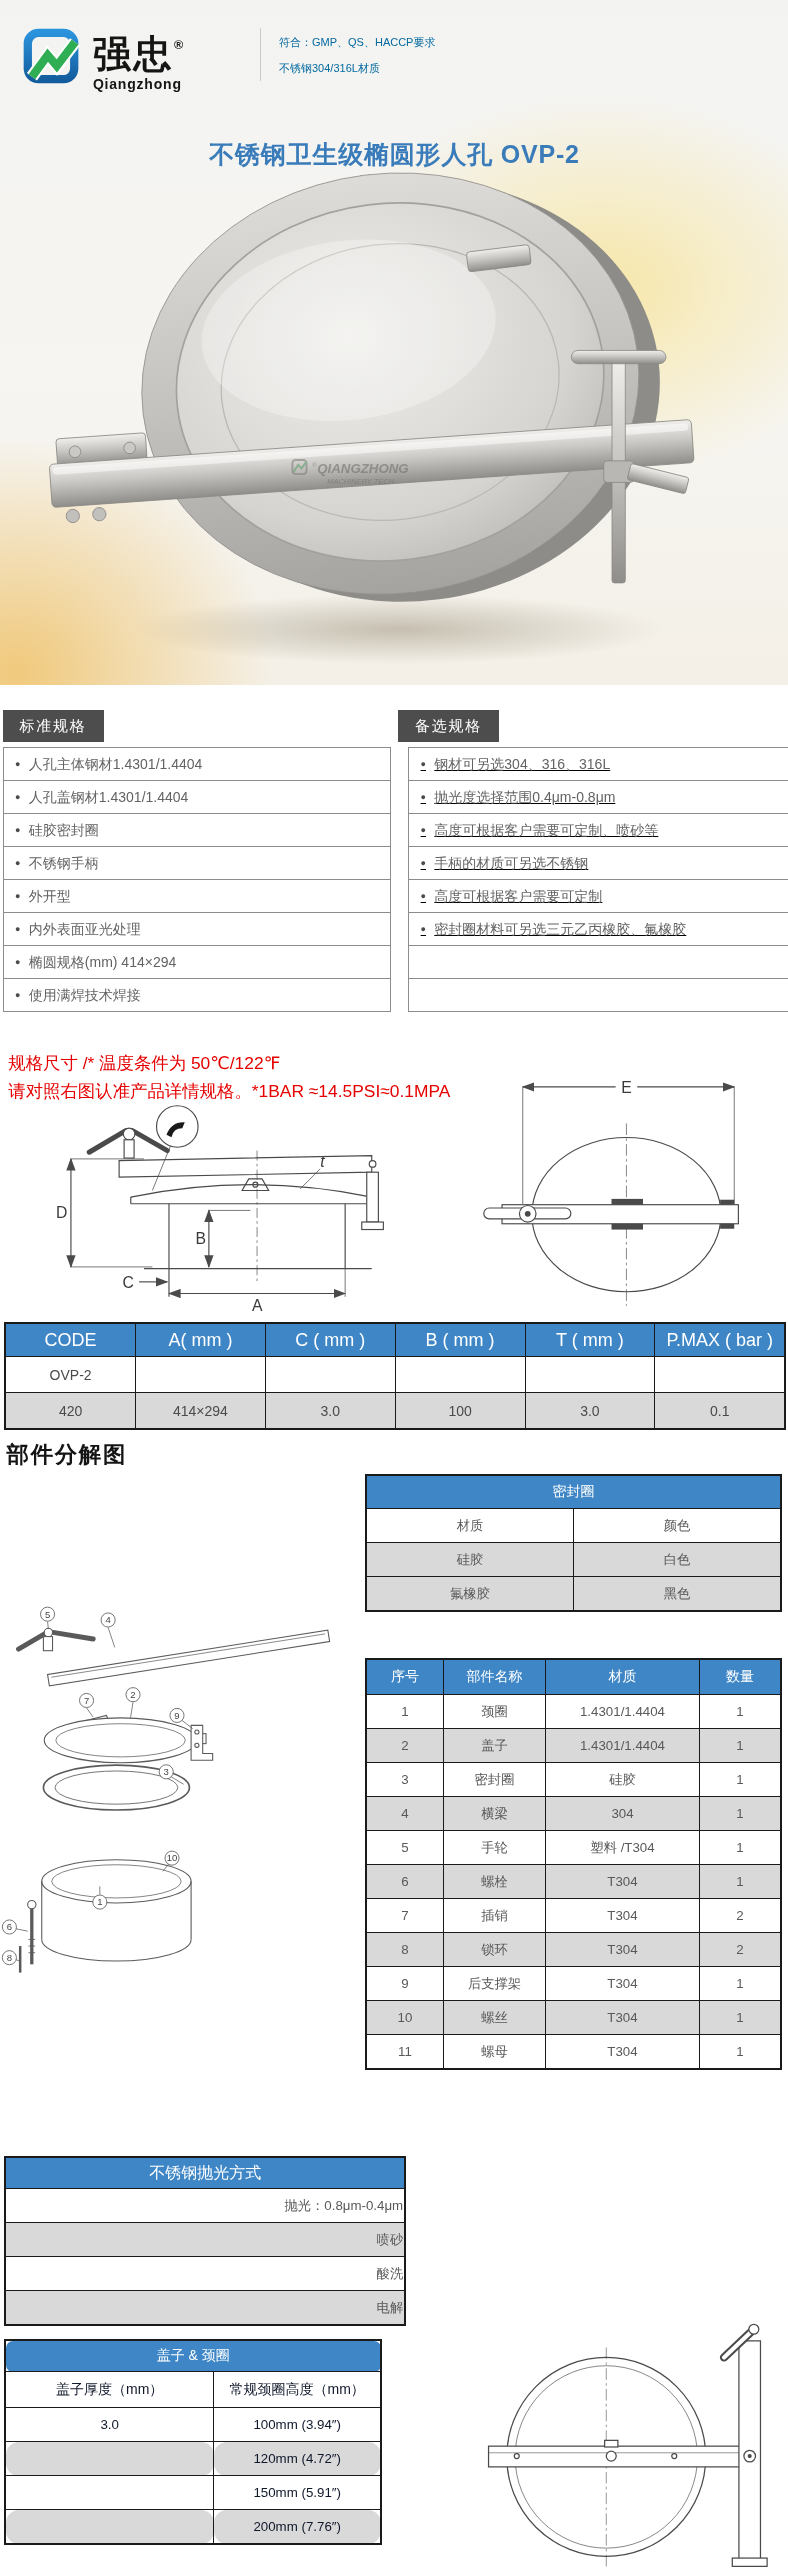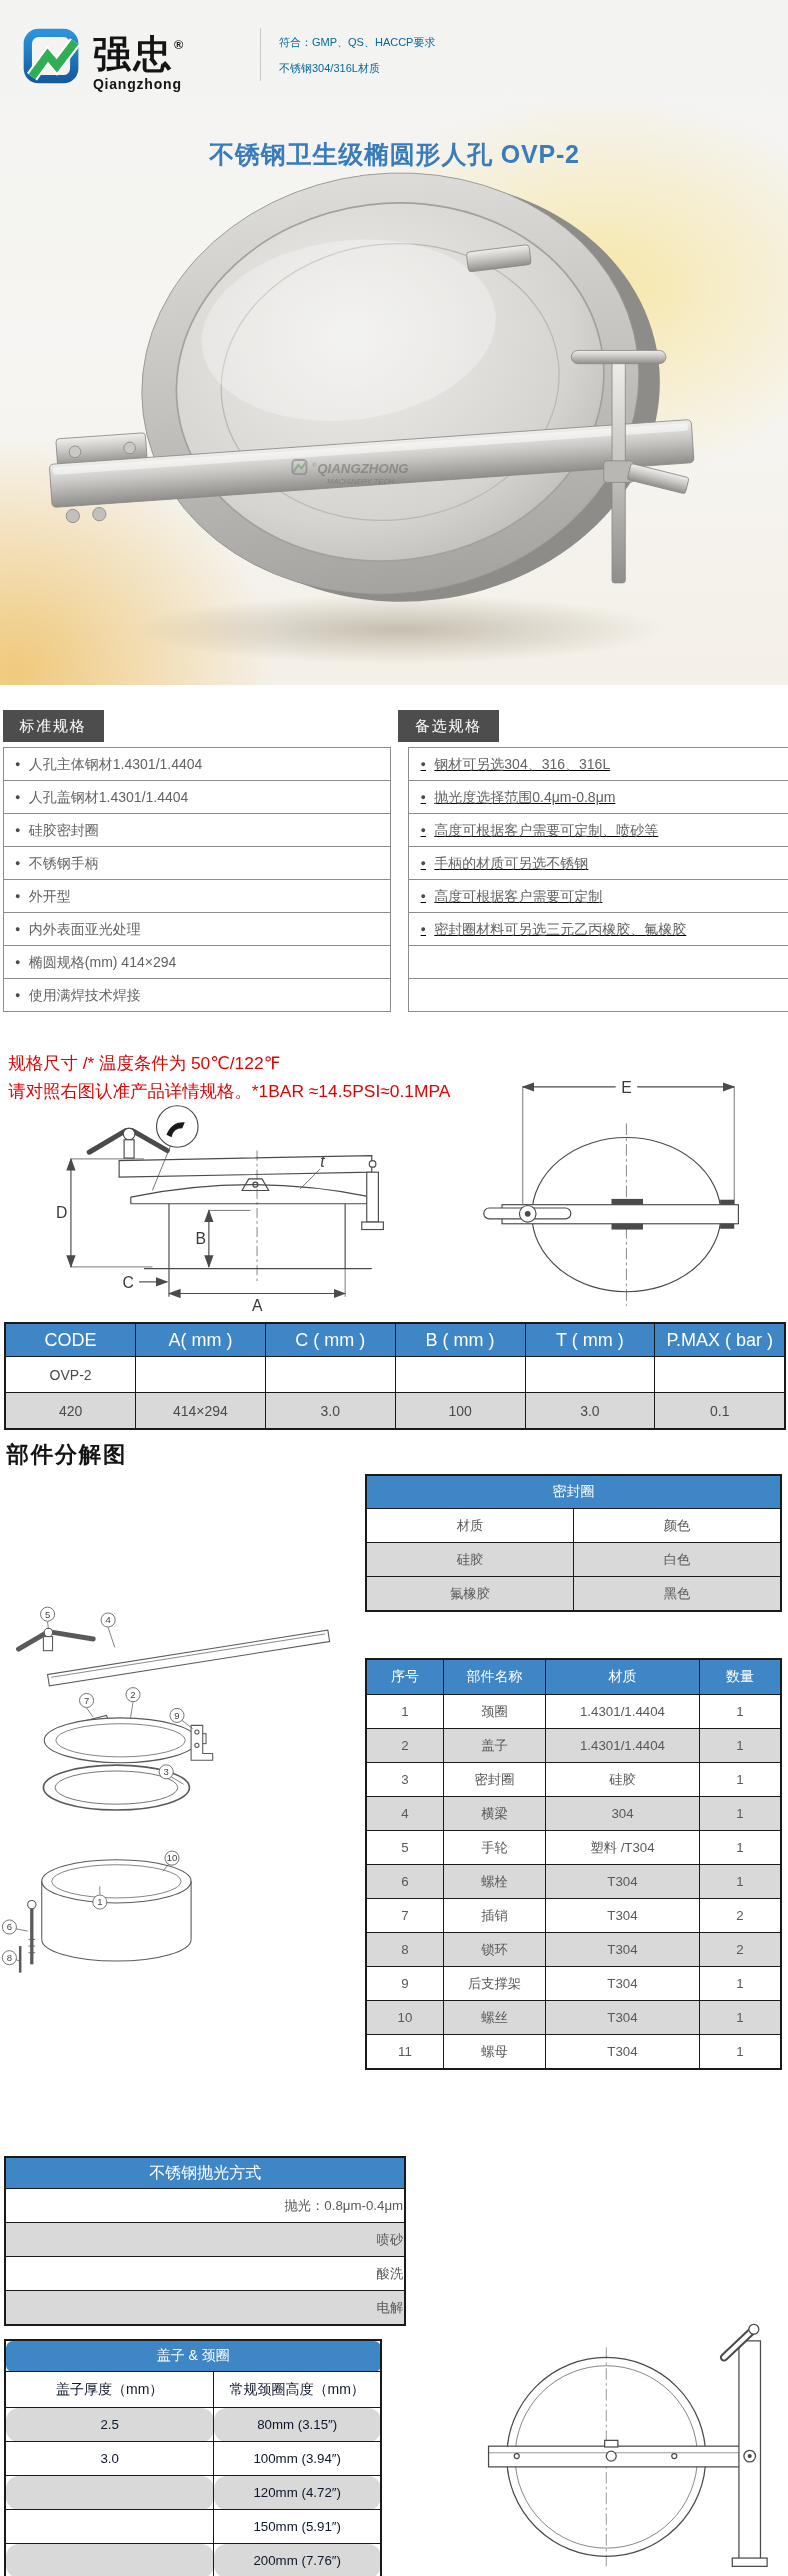--- a/index.html
+++ b/index.html
@@ -544,24 +544,20 @@
           <col>
         </colgroup>
       <tbody>
           <tr>
         <th class="bluehead" colspan="2">盖子 &amp; 颈圈</th>
       </tr>
       <tr>
         <td class="colhead">盖子厚度（mm）</td>
         <td class="colhead">常规颈圈高度（mm）</td>
       </tr>
-      <tr class="altrow">
-        <td>2.5</td>
-        <td>80mm (3.15″)</td>
-      </tr>
       <tr>
         <td>3.0</td>
         <td>100mm (3.94″)</td>
       </tr>
       <tr class="altrow">
         <td></td>
         <td>120mm (4.72″)</td>
       </tr>
       <tr>
         <td></td>

